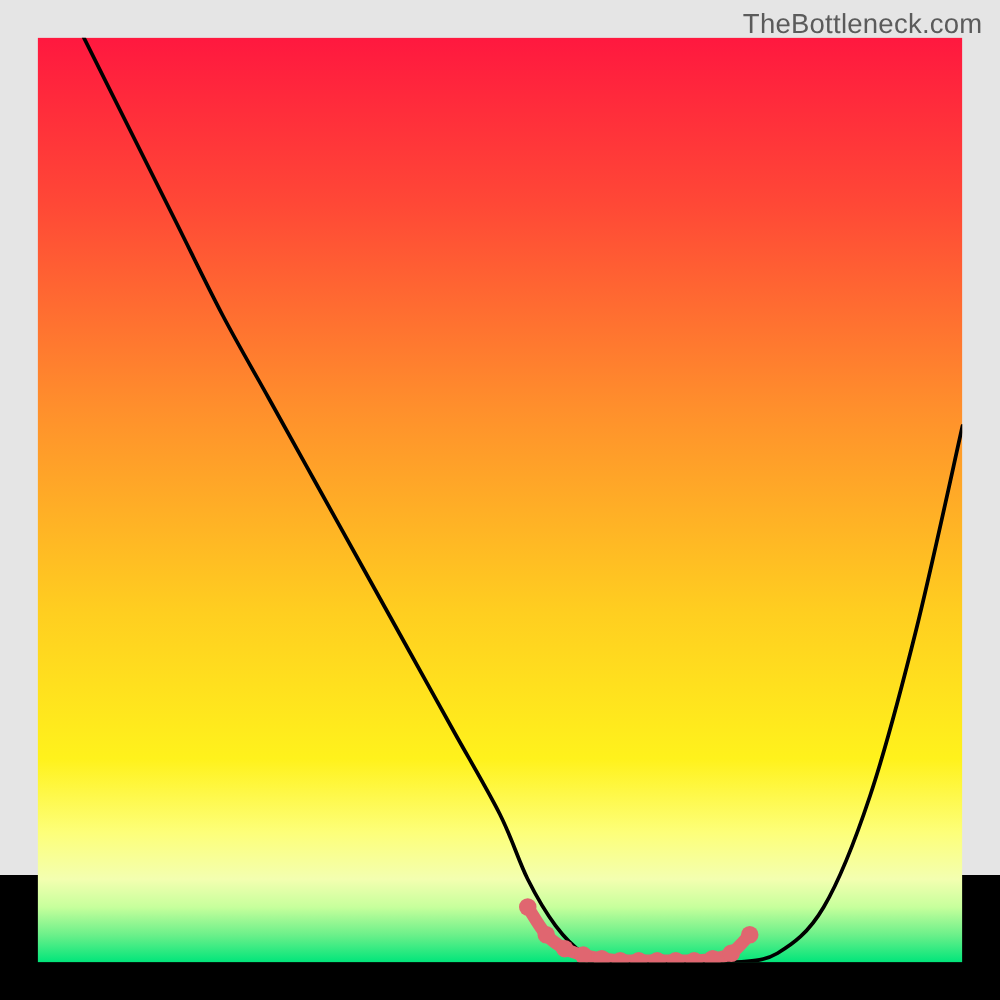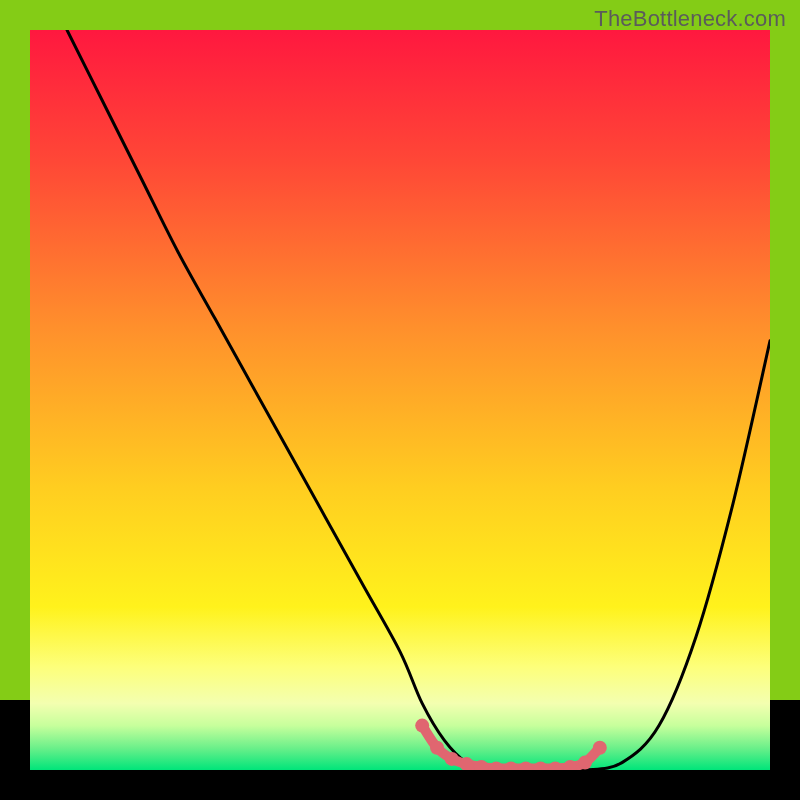--- a/index.html
+++ b/index.html
@@ -7,21 +7,21 @@
     padding: 0;
     width: 800px;
     height: 800px;
     background: #000;
     overflow: hidden;
   }
   .frame {
     position: relative;
     width: 800px;
     height: 700px;
-    background: #84cc16;
+    background: #e5e5e5;
   }
   .plot-area {
     position: absolute;
     left: 30px;
     top: 30px;
     width: 740px;
     height: 740px;
     overflow: hidden;
   }
   .gradient-bg {

